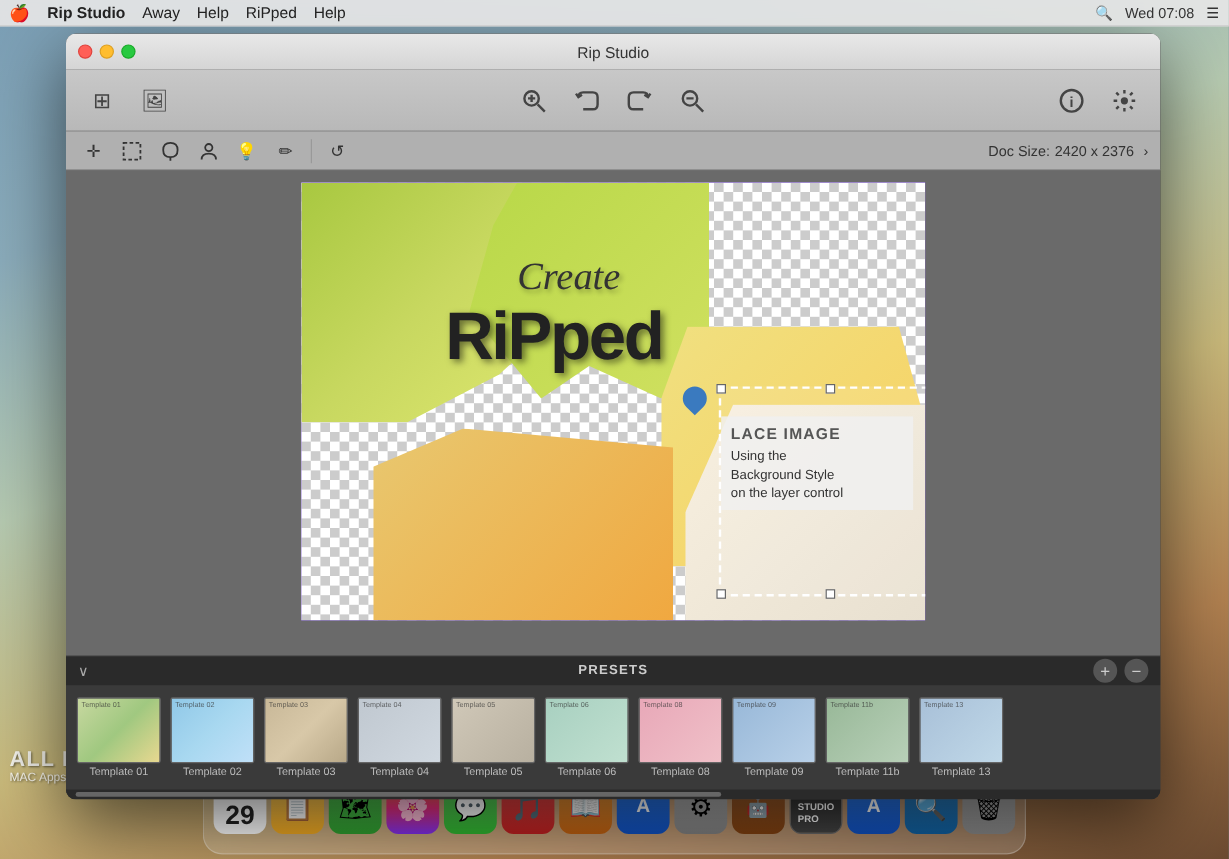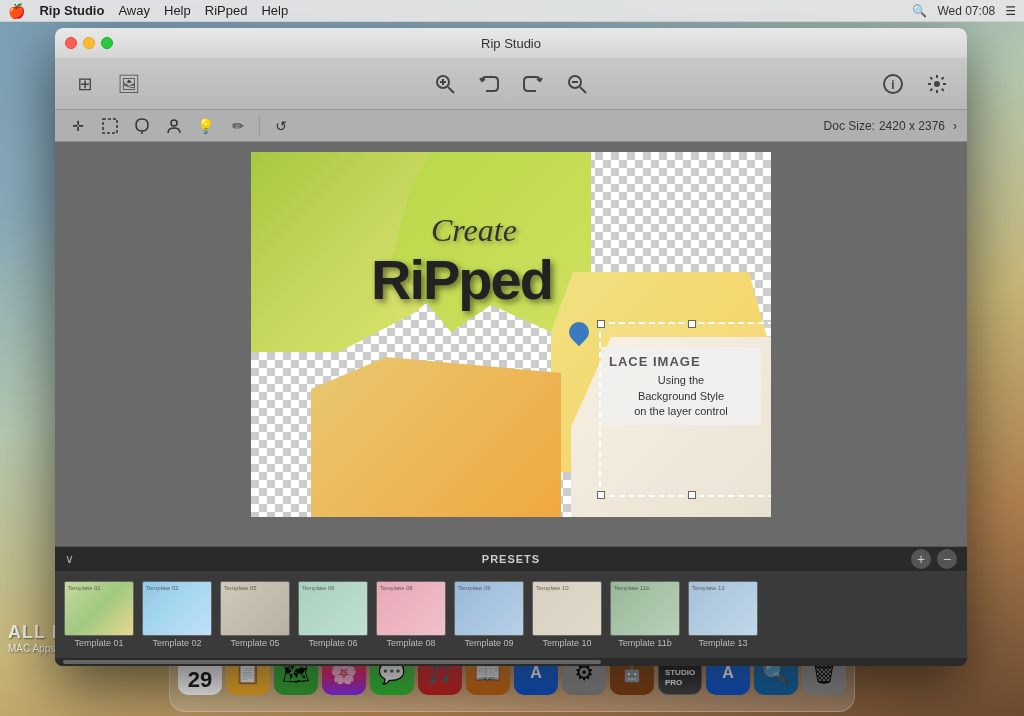--- a/index.html
+++ b/index.html
@@ -659,21 +659,21 @@
           <div class="selection-handle sel-tl"></div>
 
           <div class="selection-handle sel-bl"></div>
 
           <div class="selection-handle sel-tm"></div>
           <div class="selection-handle sel-bm"></div>
         </div>
 
         <div class="replace-box">
           <div class="replace-title">LACE IMAGE</div>
-          <div style="font-size:11px;color:#333;margin-top:2px;text-align:center;">Using the<br>Background Style<br>on the layer control</div>
+          <div style="font-size:11px;color:#333;margin-top:2px;">Using the<br>Background Style<br>on the layer control</div>
         </div>
       </div>
     </div>
   </div>
 
   <div class="presets-bar">
     <div class="presets-header">
       <span class="presets-chevron">∨</span>
       <span class="presets-title">PRESETS</span>
       <div class="presets-actions">
@@ -689,20 +689,32 @@
           </div>
           <div class="preset-label">Template 01</div>
         </div>
         <div class="preset-item">
           <div class="preset-thumb pt2">
             <div style="padding: 3px; font-size: 6px; color: rgb(51, 51, 51); opacity: 0.7;">Template 02</div>
           </div>
           <div class="preset-label">Template 02</div>
         </div>
         <div class="preset-item">
+          <div class="preset-thumb pt3">
+            <div style="padding: 3px; font-size: 6px; color: rgb(51, 51, 51); opacity: 0.7;">Template 03</div>
+          </div>
+          <div class="preset-label">Template 03</div>
+        </div>
+        <div class="preset-item">
+          <div class="preset-thumb pt4">
+            <div style="padding: 3px; font-size: 6px; color: rgb(51, 51, 51); opacity: 0.7;">Template 04</div>
+          </div>
+          <div class="preset-label">Template 04</div>
+        </div>
+        <div class="preset-item">
           <div class="preset-thumb pt5">
             <div style="padding: 3px; font-size: 6px; color: rgb(51, 51, 51); opacity: 0.7;">Template 05</div>
           </div>
           <div class="preset-label">Template 05</div>
         </div>
         <div class="preset-item">
           <div class="preset-thumb pt6">
             <div style="padding: 3px; font-size: 6px; color: rgb(51, 51, 51); opacity: 0.7;">Template 06</div>
           </div>
           <div class="preset-label">Template 06</div>
@@ -711,26 +723,20 @@
           <div class="preset-thumb pt8">
             <div style="padding: 3px; font-size: 6px; color: rgb(51, 51, 51); opacity: 0.7;">Template 08</div>
           </div>
           <div class="preset-label">Template 08</div>
         </div>
         <div class="preset-item">
           <div class="preset-thumb pt9">
             <div style="padding: 3px; font-size: 6px; color: rgb(51, 51, 51); opacity: 0.7;">Template 09</div>
           </div>
           <div class="preset-label">Template 09</div>
-        </div>
-        <div class="preset-item">
-          <div class="preset-thumb pt10">
-            <div style="padding: 3px; font-size: 6px; color: rgb(51, 51, 51); opacity: 0.7;">Template 10</div>
-          </div>
-          <div class="preset-label">Template 10</div>
         </div>
         <div class="preset-item">
           <div class="preset-thumb pt11">
             <div style="padding: 3px; font-size: 6px; color: rgb(51, 51, 51); opacity: 0.7;">Template 11b</div>
           </div>
           <div class="preset-label">Template 11b</div>
         </div>
         <div class="preset-item">
           <div class="preset-thumb pt12">
             <div style="padding: 3px; font-size: 6px; color: rgb(51, 51, 51); opacity: 0.7;">Template 13</div>

